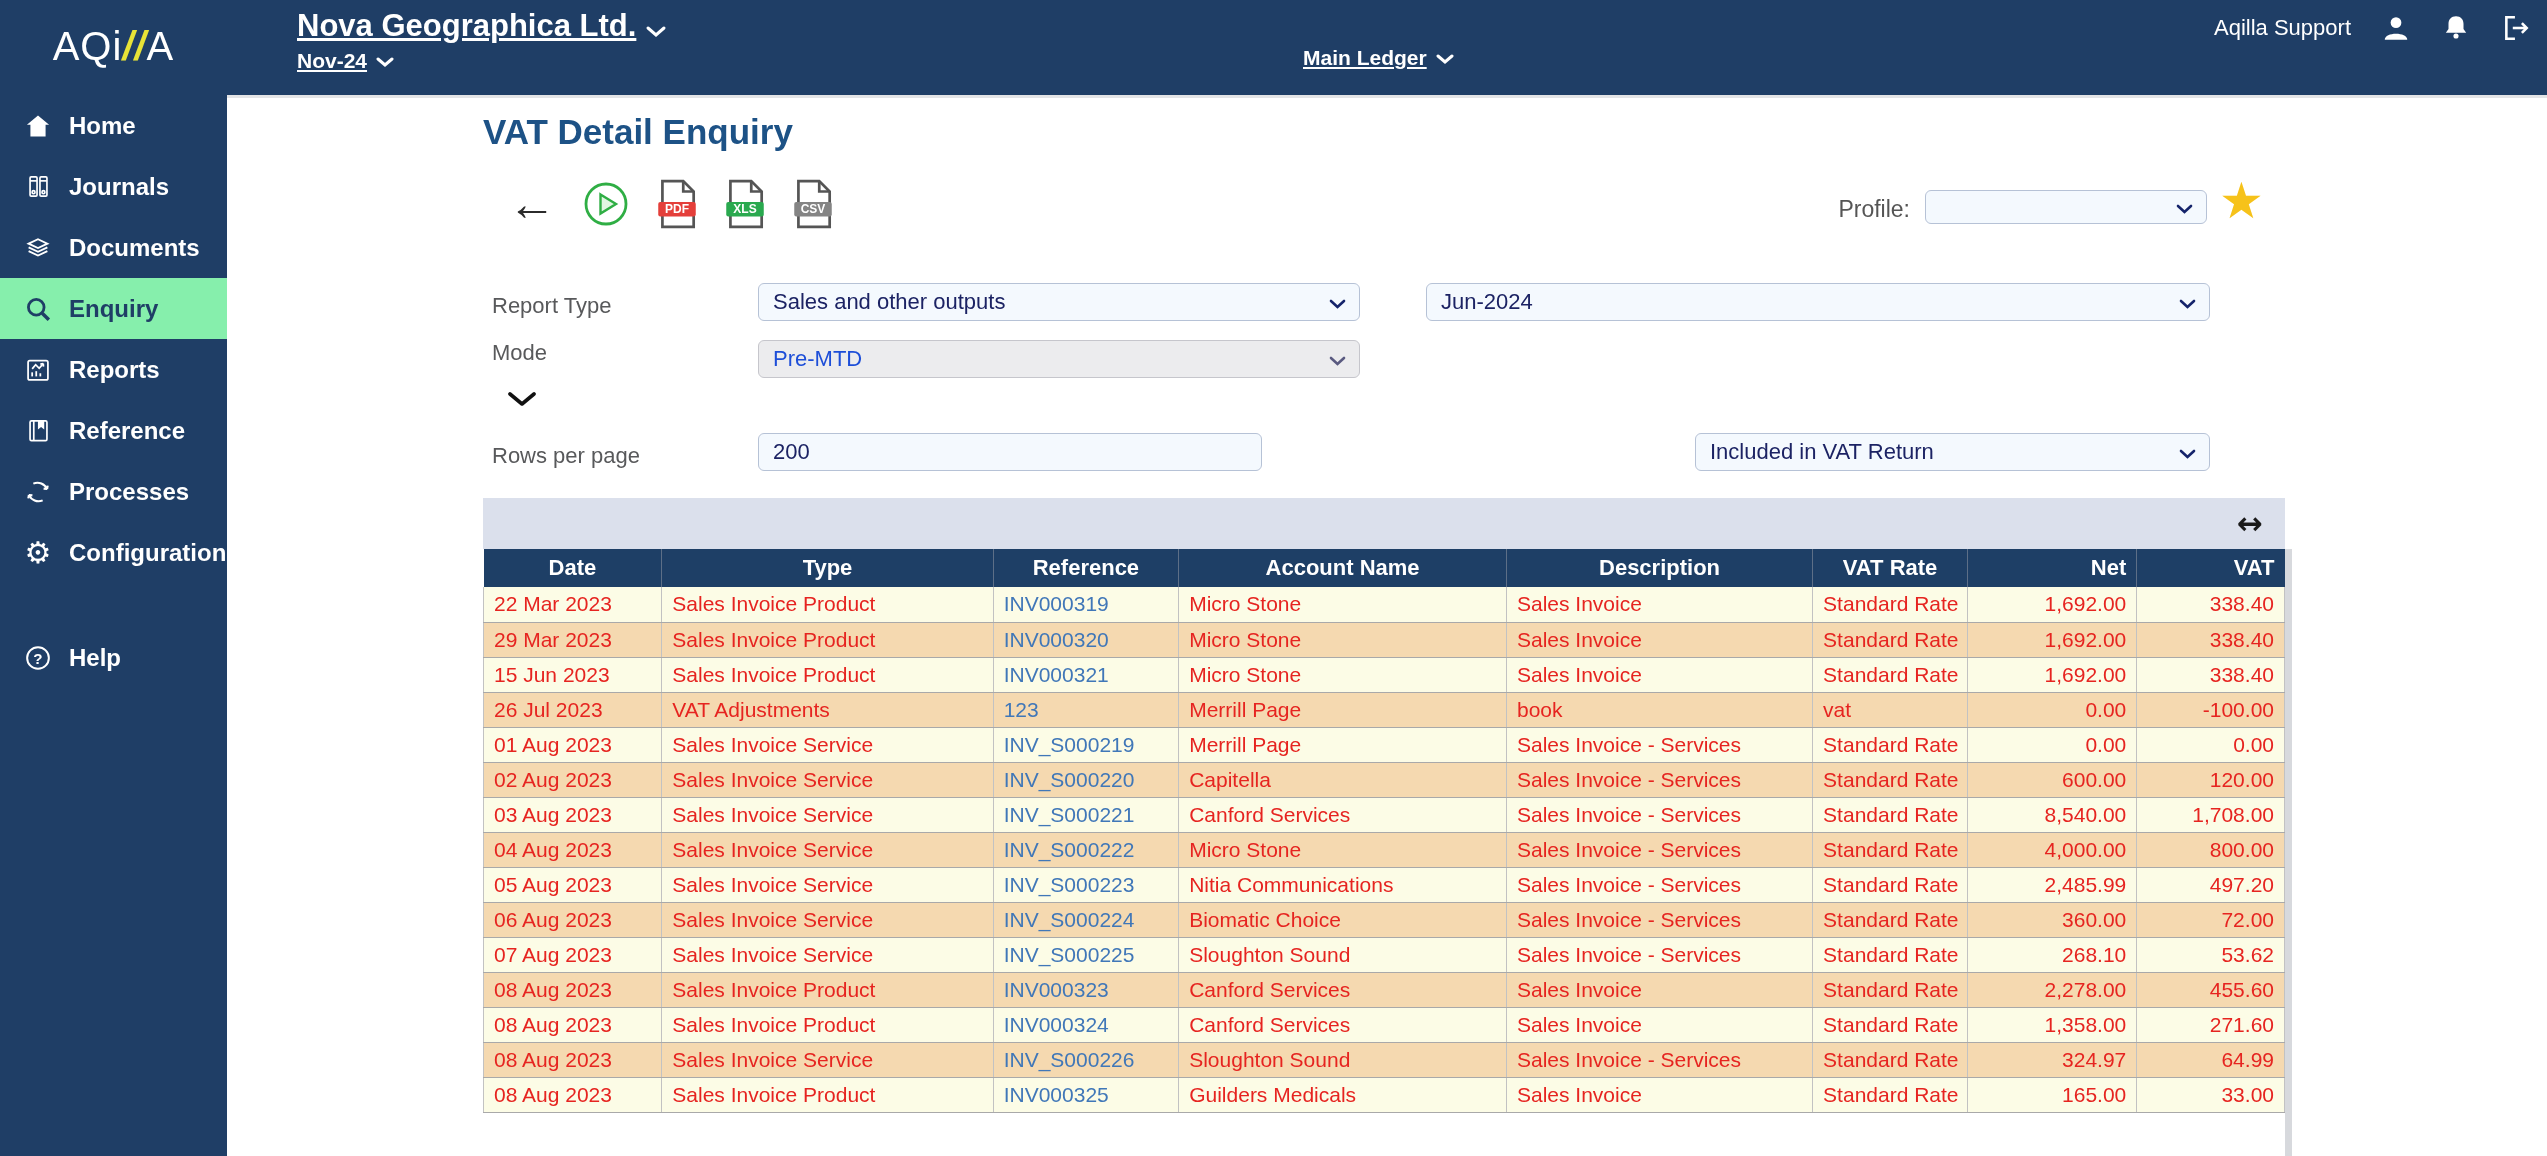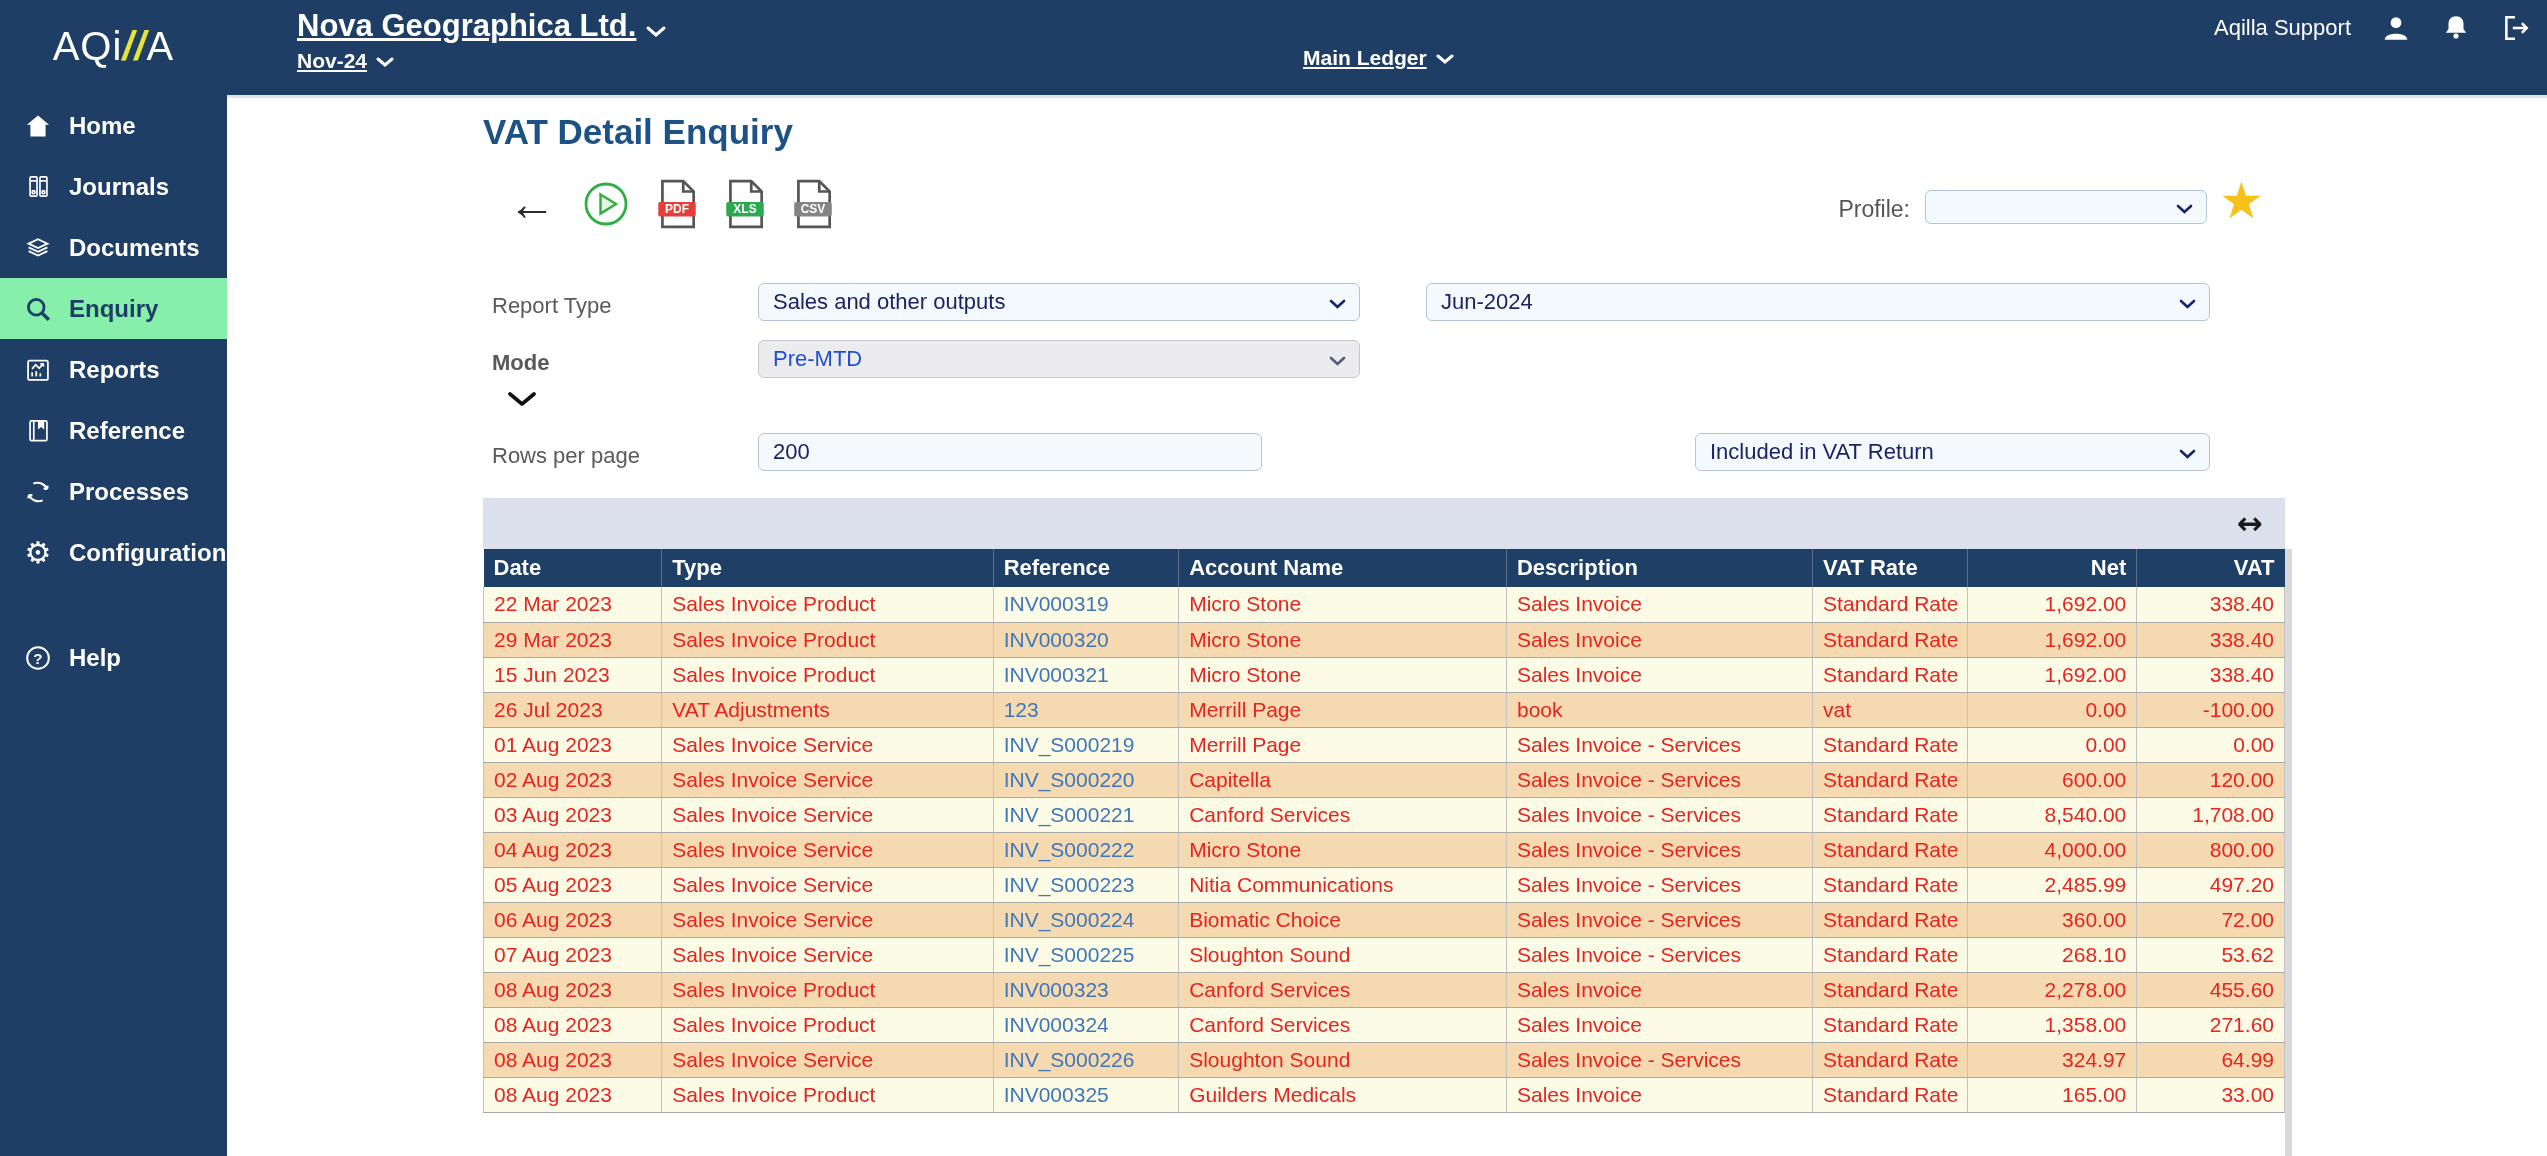--- a/index.html
+++ b/index.html
@@ -55,21 +55,21 @@
 
   
   .grid-strip { position:absolute; left:256px; top:403px; width:1802px; height:51px; background:#dbe0ec; }
   .resize-icon { position:absolute; right:22px; top:7px; font-size:31px; font-weight:bold; color:#1a1a1a;
                  cursor:pointer; font-family:"DejaVu Sans",sans-serif; }
   .vscroll { position:absolute; left:2058px; top:454px; width:7px; height:607px; background:#d7d9dd; }
 
   .grid-wrap { position:absolute; left:256px; top:454px; width:1802px; }
   table { width:1802px; border-collapse:collapse; table-layout:fixed; }
   thead th { background:#1e3f66; color:#fff; font-size:22px; font-weight:bold; height:38px;
-             padding:0 10px; text-align:left; border-right:1px solid #5d6f87; white-space:nowrap; overflow:hidden; }
+             padding:0 10px; text-align:center; border-right:1px solid #5d6f87; white-space:nowrap; overflow:hidden; }
   thead th:last-child { border-right:none; }
   thead th.num { text-align:right; }
   tbody td { height:35px; font-size:21px; padding:0 10px; color:#e62420;
              border-bottom:1px solid #a9a9a9; border-right:1px solid #c2c2c2;
              white-space:nowrap; overflow:hidden; }
   tbody tr td:first-child { border-left:1px solid #c2c2c2; }
   tbody tr:nth-child(odd)  { background:#fcfce6; }
   tbody tr:nth-child(even) { background:#f5d9b0; }
   tbody td.ref { color:#4077b8; }
   tbody td.num { text-align:right; }
@@ -253,21 +253,21 @@
         <polyline points="2,2 8.5,8 15,2" fill="none" stroke="#15246b" stroke-width="2.6" stroke-linecap="round"></polyline>
       </svg>
   </div>
   <div class="select" style="left:1199px; top:188px; width:784px;">
     <span>Jun-2024</span>
     <svg class="sel-chev" width="17" height="10">
         <polyline points="2,2 8.5,8 15,2" fill="none" stroke="#15246b" stroke-width="2.6" stroke-linecap="round"></polyline>
       </svg>
   </div>
 
-  <div class="field-label" style="left:265px; top:255px;font-weight:bold;">Mode</div>
+  <div class="field-label" style="left:265px; top:245px;">Mode</div>
   <div class="select disabled" style="left:531px; top:245px; width:602px;">
     <span>Pre-MTD</span>
     <svg class="sel-chev" width="17" height="10">
         <polyline points="2,2 8.5,8 15,2" fill="none" stroke="#5a5a80" stroke-width="2.6" stroke-linecap="round"></polyline>
       </svg>
   </div>
 
   <svg class="expander" width="30" height="17">
       <polyline points="3,3 15,13 27,3" fill="none" stroke="#111" stroke-width="3.6" stroke-linecap="round" stroke-linejoin="round"></polyline>
     </svg>

